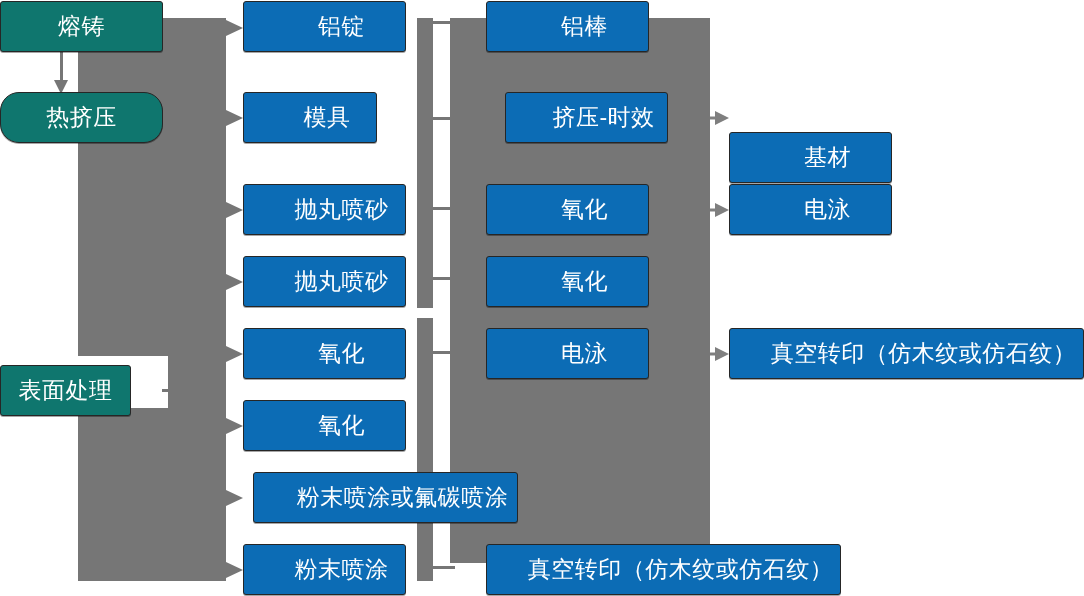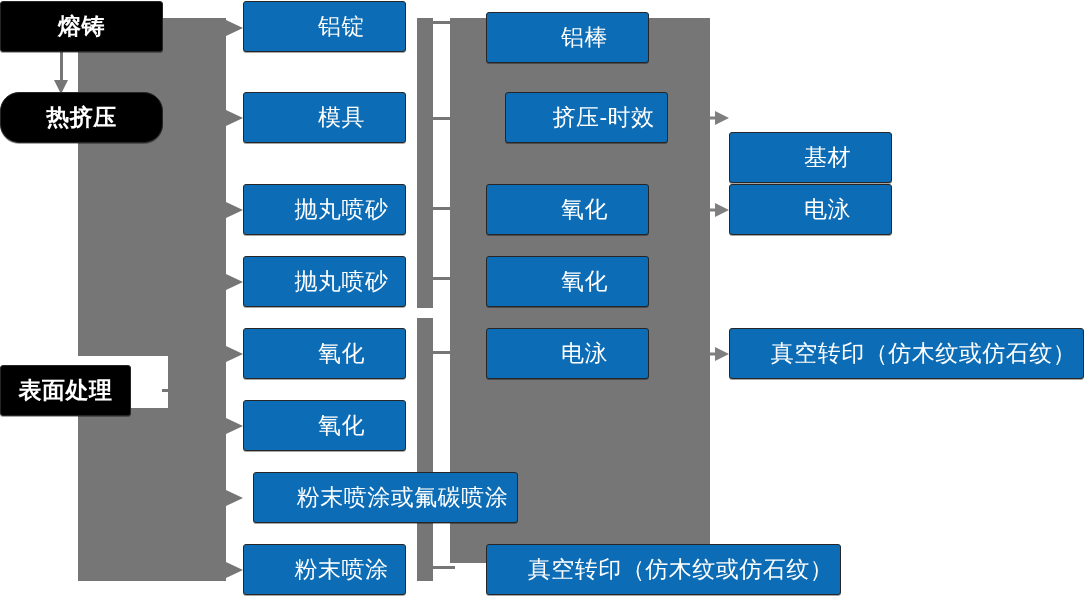--- a/index.html
+++ b/index.html
@@ -33,21 +33,21 @@
     display: flex;
     align-items: center;
     justify-content: center;
     text-align: center;
     line-height: 1.1;
     white-space: nowrap;
     letter-spacing: 0.5px;
     box-shadow: 0 1px 0 rgba(0,0,0,0.35);
   }
   .node.light { background: #0c6cb5; padding-left: 34px; }
-  .node.dark  { background: #000000; font-weight: bold; }
+  .node.dark  { background: #0f766e; }
   .fs-lg { font-size: 23px; }
   .arrow-svg {
     position: absolute;
     overflow: visible;
     pointer-events: none;
   }
 </style>
 </head>
 <body>
 
@@ -96,29 +96,29 @@
       <line x1="710" y1="354" x2="722" y2="354" stroke="#7f7f7f" stroke-width="3"></line>
       <polygon points="715,347 729,354 715,361"></polygon>
     </g>
   </svg>
 
   <div class="node dark fs-lg" style="left:0px; top:1px; width:163px; height:51px;">熔铸</div>
   <div class="node dark fs-lg" style="left:0px; top:92px; width:163px; height:51px;border-radius:19px;">热挤压</div>
   <div class="node dark fs-lg" style="left:0px; top:365px; width:131px; height:51px;">表面处理</div>
 
   <div class="node light fs-lg" style="left:243px; top:1px; width:163px; height:51px;">铝锭</div>
-  <div class="node light fs-lg" style="left:243px; top:92px; width:163px; height:51px;">模具</div>
+  <div class="node light fs-lg" style="left:243px; top:92px; width:134px; height:51px;">模具</div>
   <div class="node light fs-lg" style="left:243px; top:184px; width:163px; height:51px;">抛丸喷砂</div>
   <div class="node light fs-lg" style="left:243px; top:256px; width:163px; height:51px;">抛丸喷砂</div>
   <div class="node light fs-lg" style="left:243px; top:328px; width:163px; height:51px;">氧化</div>
   <div class="node light fs-lg" style="left:243px; top:400px; width:163px; height:51px;">氧化</div>
   <div class="node light fs-lg" style="left:253px; top:472px; width:265px; height:51px;">粉末喷涂或氟碳喷涂</div>
   <div class="node light fs-lg" style="left:243px; top:544px; width:163px; height:51px;">粉末喷涂</div>
 
-  <div class="node light fs-lg" style="left:486px; top:1px; width:163px; height:51px;margin-top:11px;">铝棒</div>
+  <div class="node light fs-lg" style="left:486px; top:1px; width:163px; height:51px;">铝棒</div>
   <div class="node light fs-lg" style="left:486px; top:92px; width:163px; height:51px;margin-left:19px;">挤压-时效</div>
   <div class="node light fs-lg" style="left:486px; top:184px; width:163px; height:51px;">氧化</div>
   <div class="node light fs-lg" style="left:486px; top:256px; width:163px; height:51px;">氧化</div>
   <div class="node light fs-lg" style="left:486px; top:328px; width:163px; height:51px;">电泳</div>
   <div class="node light fs-lg" style="left:486px; top:544px; width:355px; height:51px;">真空转印（仿木纹或仿石纹）</div>
 
   <div class="node light fs-lg" style="left:729px; top:92px; width:163px; height:51px;margin-top:40px;">基材</div>
   <div class="node light fs-lg" style="left:729px; top:184px; width:163px; height:51px;">电泳</div>
   <div class="node light fs-lg" style="left:729px; top:328px; width:355px; height:51px;">真空转印（仿木纹或仿石纹）</div>
 

